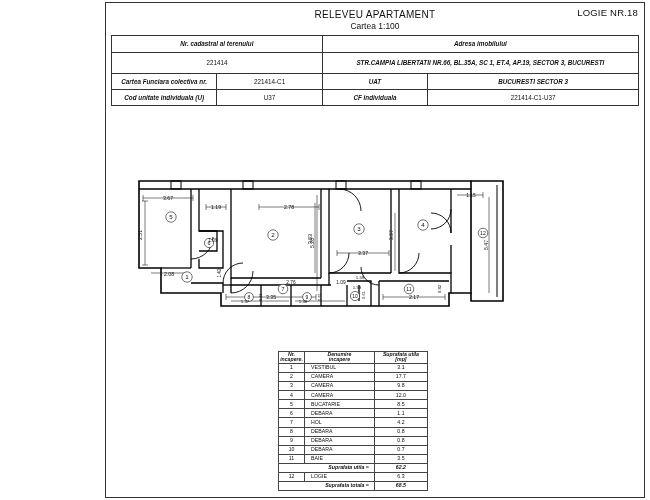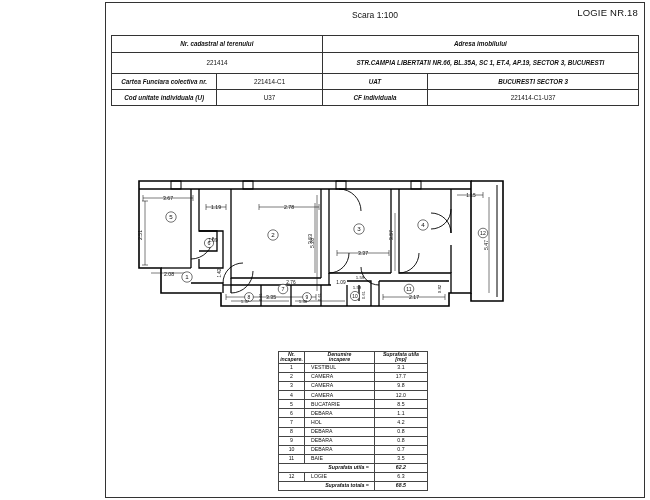--- a/index.html
+++ b/index.html
@@ -50,21 +50,22 @@
 </style>
 </head>
 <body>
 
 <div class="page">
   <div class="frame">
 
     <div class="anexa">LOGIE NR.18</div>
 
     <div class="titlewrap">
-      <div class="scara">Scara 1:100</div>
+      <div class="title">RELEVEU APARTAMENT</div>
+      <div class="scara">Cartea 1:100</div>
     </div>
 
     <table class="htab">
       <tbody>
           <tr class="r1">
         <td colspan="2" class="lbl">Nr. cadastral al terenului</td>
         <td colspan="3" class="lbl">Adresa imobilului</td>
       </tr>
       <tr class="r2">
         <td colspan="2" class="val">221414</td>

